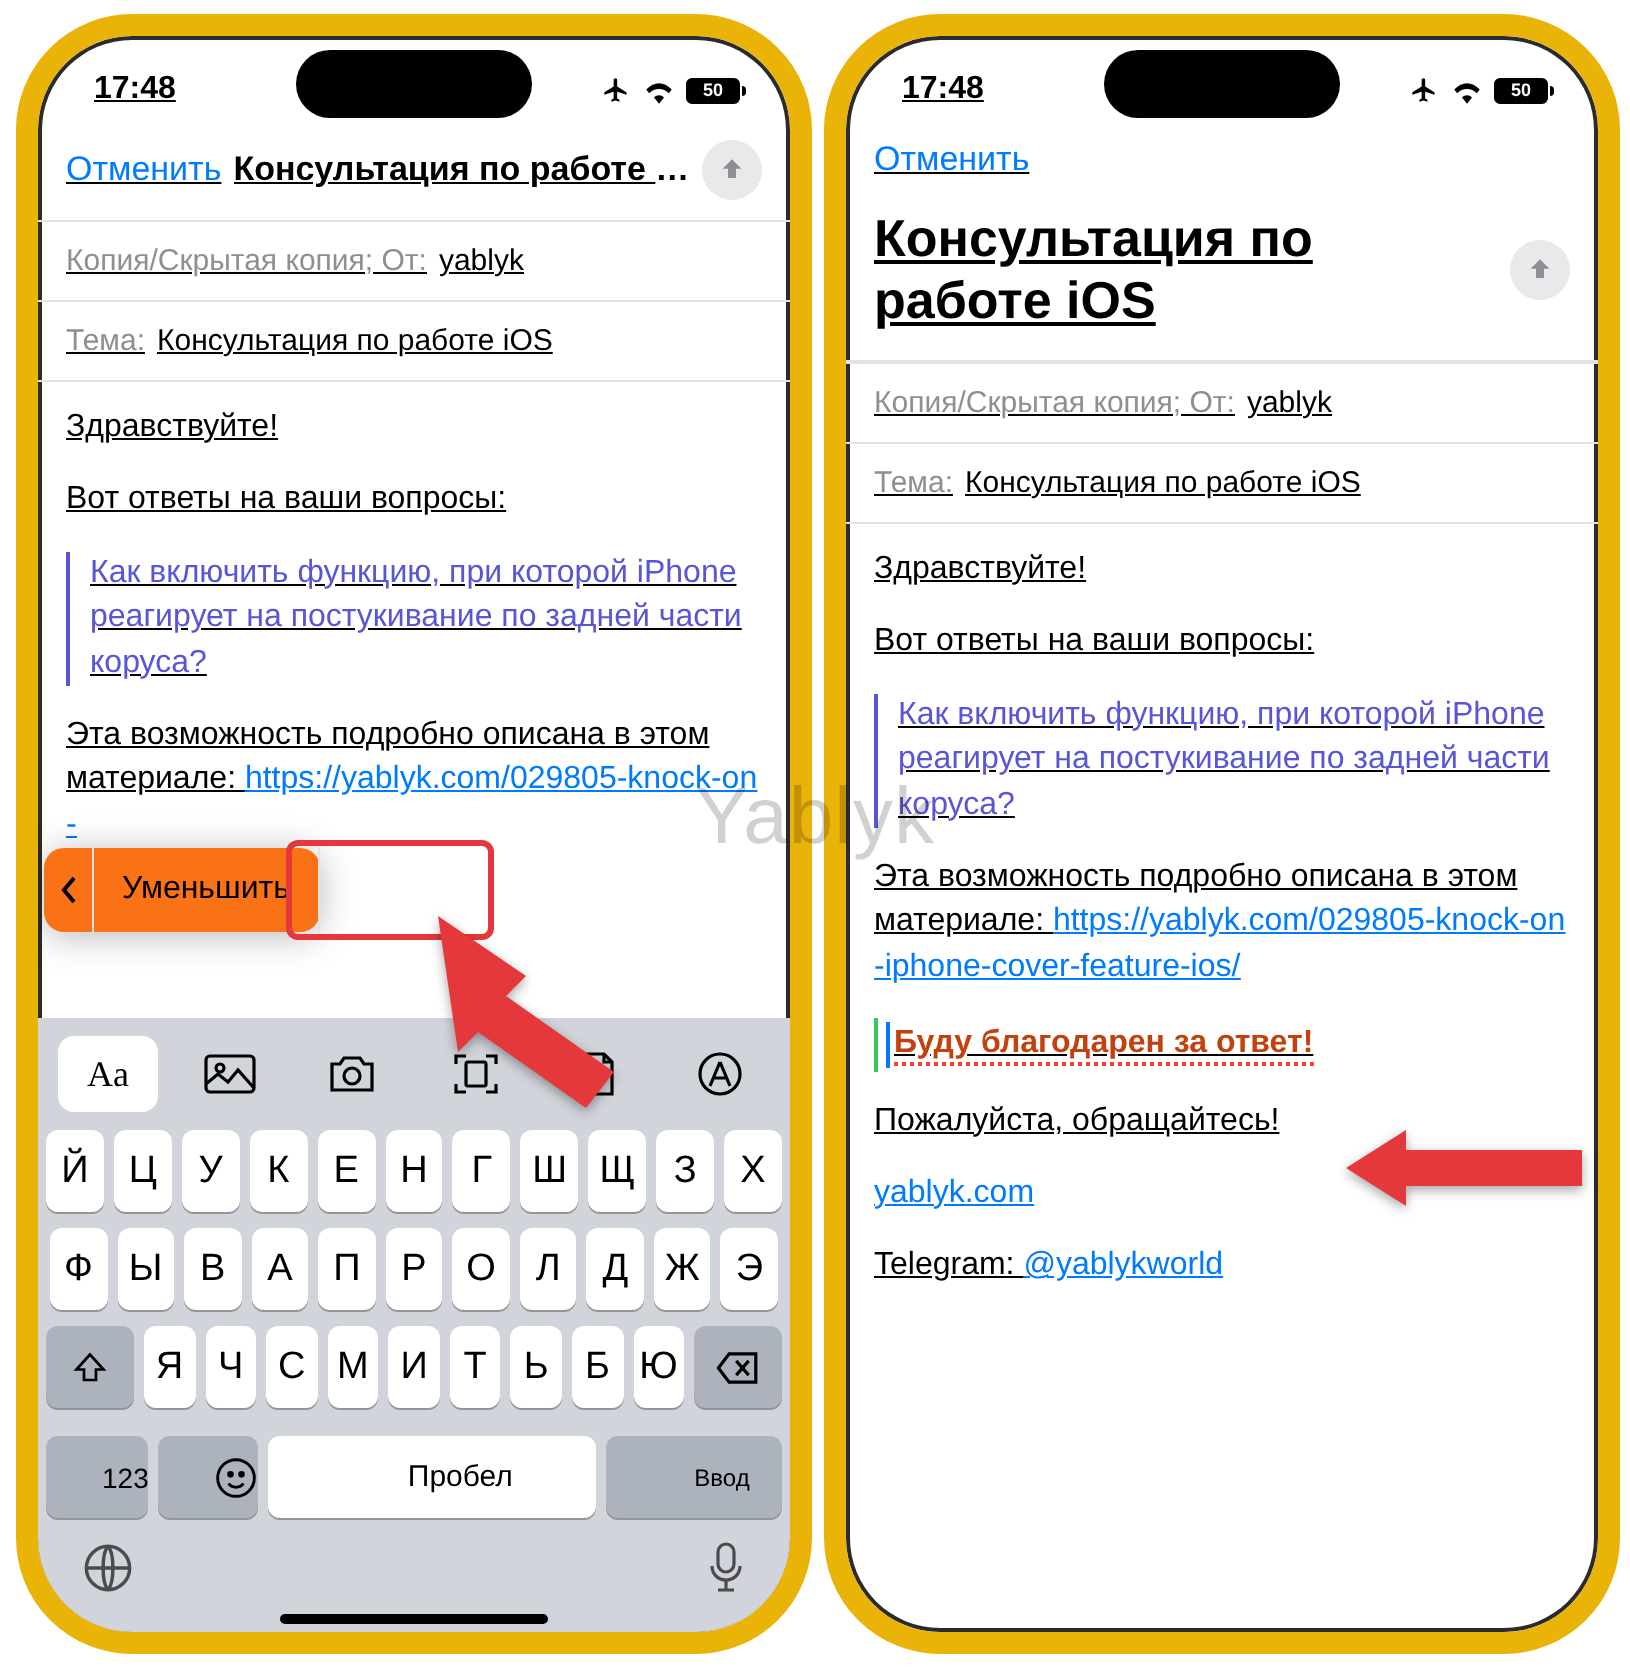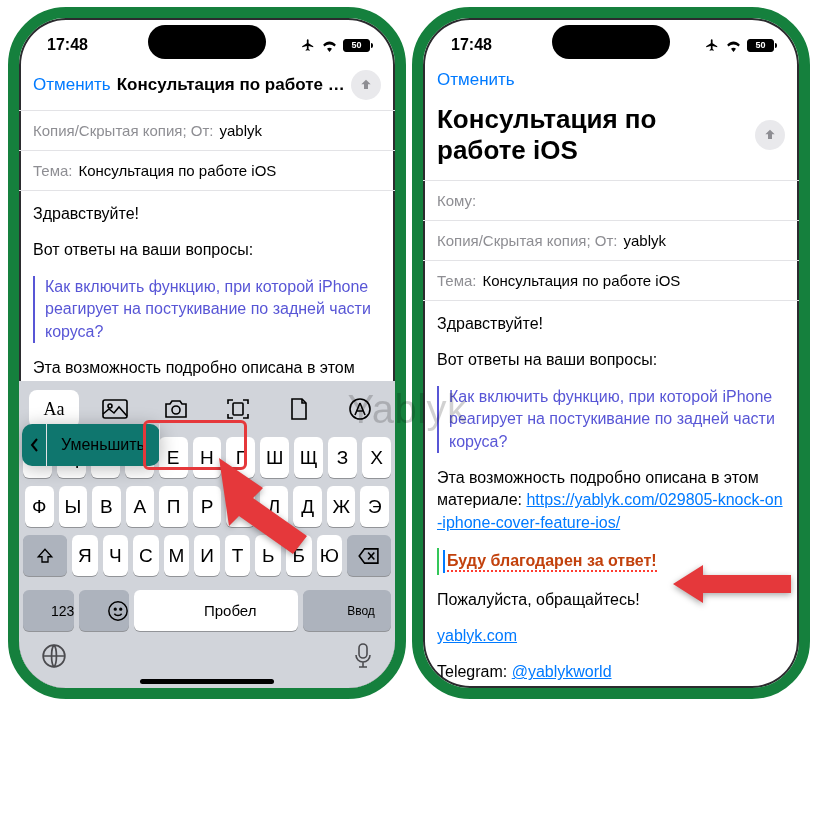--- a/index.html
+++ b/index.html
@@ -11,21 +11,21 @@
     --kb-bg:#d1d4da;
     --kb-key:#ffffff;
     --kb-dark:#adb3bd;
     --hl:#e5383b;
   }
   *{box-sizing:border-box;margin:0;padding:0;font-family:-apple-system,BlinkMacSystemFont,'Helvetica Neue',Arial,sans-serif;-webkit-font-smoothing:antialiased;}
   body{background:#fff;width:815px;height:835px;position:relative;overflow:hidden;}
 
   .wm{position:absolute;left:50%;top:49%;transform:translate(-50%,-50%);font-size:40px;color:rgba(0,0,0,.18);font-weight:400;letter-spacing:.5px;pointer-events:none;z-index:50;}
 
-  .phone{position:absolute;top:7px;width:398px;height:692px;border:11px solid #15803d;border-radius:58px;background:#fff;overflow:hidden;box-shadow:inset 0 0 0 2px #2b2b2e;}
+  .phone{position:absolute;top:7px;width:398px;height:820px;border:11px solid #eab308;border-radius:58px;background:#fff;overflow:hidden;box-shadow:inset 0 0 0 2px #2b2b2e;text-decoration:underline;}
   .phone.left{left:8px;}
   .phone.right{left:412px;}
   .notch{position:absolute;top:7px;left:50%;transform:translateX(-50%);width:118px;height:34px;background:#000;border-radius:20px;z-index:30;}
 
   .status{display:flex;align-items:center;justify-content:space-between;padding:10px 22px 0 28px;height:44px;font-size:16px;font-weight:600;}
   .status .left{width:60px;}
   .status .right{width:90px;display:flex;align-items:center;justify-content:flex-end;gap:5px;}
   .st-icons svg{display:block;}
   .battery{display:flex;align-items:center;gap:1px;}
   .bat-body{width:27px;height:13px;border:1px solid #000;border-radius:3px;display:flex;align-items:center;justify-content:center;font-size:9px;font-weight:700;background:#000;color:#fff;}
@@ -50,21 +50,21 @@
   a.lnk{color:var(--blue);text-decoration:underline;word-break:break-all;}
   .multi-bar{display:inline-flex;gap:2px;vertical-align:middle;}
   .multi-bar span{width:2px;height:18px;background:var(--purple);display:inline-block;}
 
   .inserted{border-left:2px solid #34c759;padding:2px 0 2px 8px;margin:0 0 14px 0;position:relative;}
   .inserted .extra-bars{position:absolute;left:4px;top:2px;bottom:2px;display:flex;gap:2px;}
   .inserted .extra-bars span{width:2px;background:var(--blue);}
   .inserted-text{color:#c2410c;font-weight:600;border-bottom:2px dotted #ff3b30;padding-bottom:1px;}
 
   
-  .popover{position:absolute;top:406px;left:3px;height:42px;background:#0f766e;border-radius:10px;box-shadow:0 2px 18px rgba(0,0,0,.28);display:flex;align-items:stretch;z-index:20;overflow:visible;}
+  .popover{position:absolute;top:406px;left:3px;height:42px;background:#f97316;border-radius:10px;box-shadow:0 2px 18px rgba(0,0,0,.28);display:flex;align-items:stretch;z-index:20;overflow:visible;}
   .pop-item{display:flex;align-items:center;padding:0 14px;font-size:16px;color:#000;white-space:nowrap;}
   .pop-div{width:1px;background:var(--sep);}
   .pop-hl{position:absolute;top:-4px;left:121px;width:104px;height:50px;border:3px solid var(--hl);border-radius:6px;pointer-events:none;}
 
   
   .kb{position:absolute;left:0;right:0;bottom:0;background:var(--kb-bg);}
   .kb-toolbar{display:flex;align-items:center;justify-content:space-between;padding:9px 10px;gap:4px;}
   .kb-tool{width:50px;height:38px;border-radius:8px;display:flex;align-items:center;justify-content:center;color:#000;}
   .kb-tool.font{background:#fff;font-family:Georgia,serif;font-size:18px;}
   .kb-rows{padding:0 4px 6px 4px;}
@@ -300,23 +300,20 @@
   <div class="large-title">
     <span style="flex:1">Консультация по работе iOS</span>
     <div class="send-btn">
       <svg viewBox="0 0 24 24" fill="#8e8e93">
           <path d="M12 4l-7 7h4v7h6v-7h4z"></path>
         </svg>
     </div>
   </div>
   <div class="sep"></div>
 
-  <div class="field">
-    <span class="field-label">Кому:</span>
-  </div>
   <div class="sep"></div>
   <div class="field">
     <span class="field-label">Копия/Скрытая копия; От:</span>
     <span class="field-val">yablyk</span>
   </div>
   <div class="sep"></div>
   <div class="field">
     <span class="field-label">Тема:</span>
     <span class="field-val">Консультация по работе iOS</span>
   </div>

